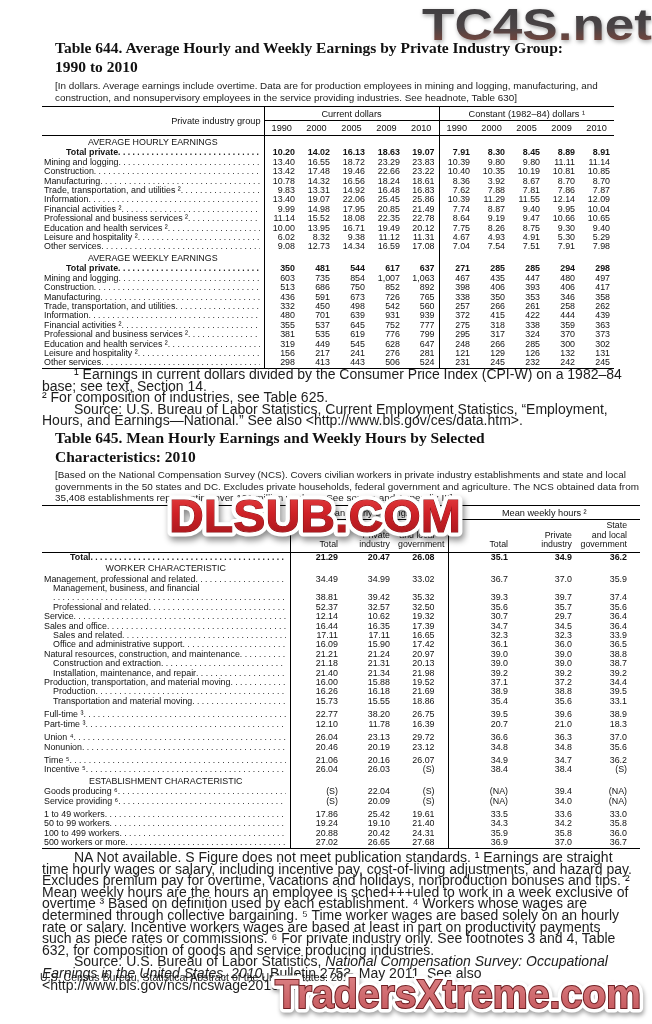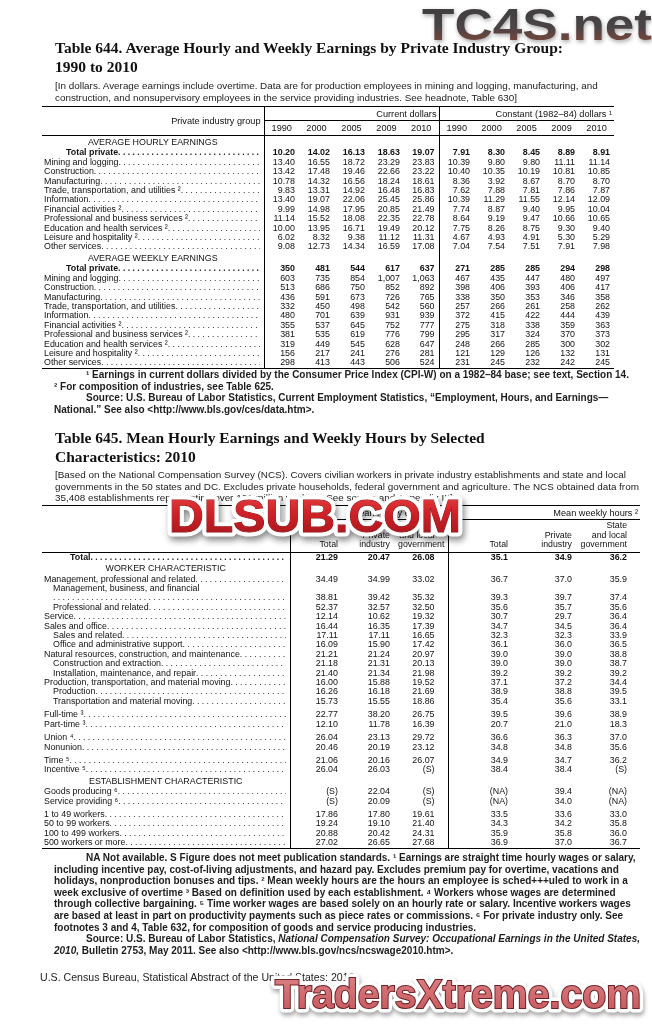--- a/index.html
+++ b/index.html
@@ -9,41 +9,41 @@
   .tbl-title{position:absolute;left:55px;width:570px;font-family:"Liberation Serif",serif;
              font-weight:bold;font-size:15.5px;line-height:19px;color:#111;}
   .tbl-note{position:absolute;left:55px;font-size:9.9px;line-height:11.6px;color:#222;}
   
   table{border-collapse:collapse;table-layout:fixed;font-size:8.9px;color:#111;}
   .dtable{position:absolute;left:42px;border-top:1.5px solid #000;border-bottom:1.2px solid #000;}
   .t644{top:106px;width:572px;}
   .t645{top:505px;width:598px;}
   thead th{font-weight:normal;padding:1px 3px;vertical-align:middle;}
   th.stubh{text-align:right;font-size:9.2px;}
-  th.grp{text-align:right;border-bottom:0.8px solid #000;font-size:9.2px;padding:2px 2px 1px;}
+  th.grp{text-align:center;border-bottom:0.8px solid #000;font-size:9.2px;padding:2px 2px 1px;}
   th.yr{text-align:center;font-size:9.2px;padding:2px 0 2px;}
   th.sub{text-align:right;font-size:8.8px;line-height:9.6px;white-space:pre-line;
          vertical-align:bottom;padding:1px 4px 2px;}
   thead{border-bottom:1.1px solid #000;}
   .dl{border-left:0.9px solid #000;}
   tbody td{padding:0 4px 0 2px;height:9.4px;line-height:9.4px;vertical-align:bottom;}
   td.num{text-align:right;white-space:nowrap;}
   td.stub{overflow:hidden;}
   td.sec{text-align:center;padding:2px 0 1px;}
   tr.b{font-weight:bold;}
   tr.gap td{padding-top:4px;}
   .wrap{display:flex;align-items:baseline;overflow:hidden;}
   .rl{white-space:nowrap;}
   .ld{flex:1 1 auto;overflow:hidden;white-space:nowrap;color:#222;font-size:8.6px;}
   .ld::before{content:" . . . . . . . . . . . . . . . . . . . . . . . . . . . . . . . . . . . . . . . . . . . . . . . . . . . . . .";}
   .t645 tbody td:nth-child(4),.t645 tbody td:nth-child(7){padding-right:13px;}
   .t645 th.pad{padding-right:13px;}
   .t644 th.yr.dl, .t644 td.dl{}
   
-  .foots{position:absolute;left:54px;font-size:10px;line-height:11.6px;color:#1d1d1d;font-weight:bold;}
+  .foots{position:absolute;left:42px;font-size:14px;line-height:11.6px;color:#1d1d1d;}
   .fn{margin:0;}
   .fn.ind{text-indent:32px;}
   .fn .it{font-style:italic;}
   
   .run-head{position:absolute;top:950px;right:44px;font-size:13px;color:#222;white-space:pre;}
   .imprint{position:absolute;top:971px;left:40px;font-size:10.6px;color:#222;}
   
   .wm{position:absolute;pointer-events:none;}
   .wm-top{top:0px;right:-4px;}
   .wm-mid{top:486px;left:160px;}
@@ -891,21 +891,21 @@
           <td class="num">(NA)</td>
         </tr>
         <tr class="gap">
           <td class="stub">
             <div class="wrap">
               <span class="rl">1 to 49 workers</span>
               <span class="ld"></span>
             </div>
           </td>
           <td class="num dl">17.86</td>
-          <td class="num">17.80</td>
+          <td class="num">25.42</td>
           <td class="num">19.61</td>
           <td class="num dl">33.5</td>
           <td class="num">33.6</td>
           <td class="num">33.0</td>
         </tr>
         <tr>
           <td class="stub">
             <div class="wrap">
               <span class="rl">50 to 99 workers</span>
               <span class="ld"></span>

